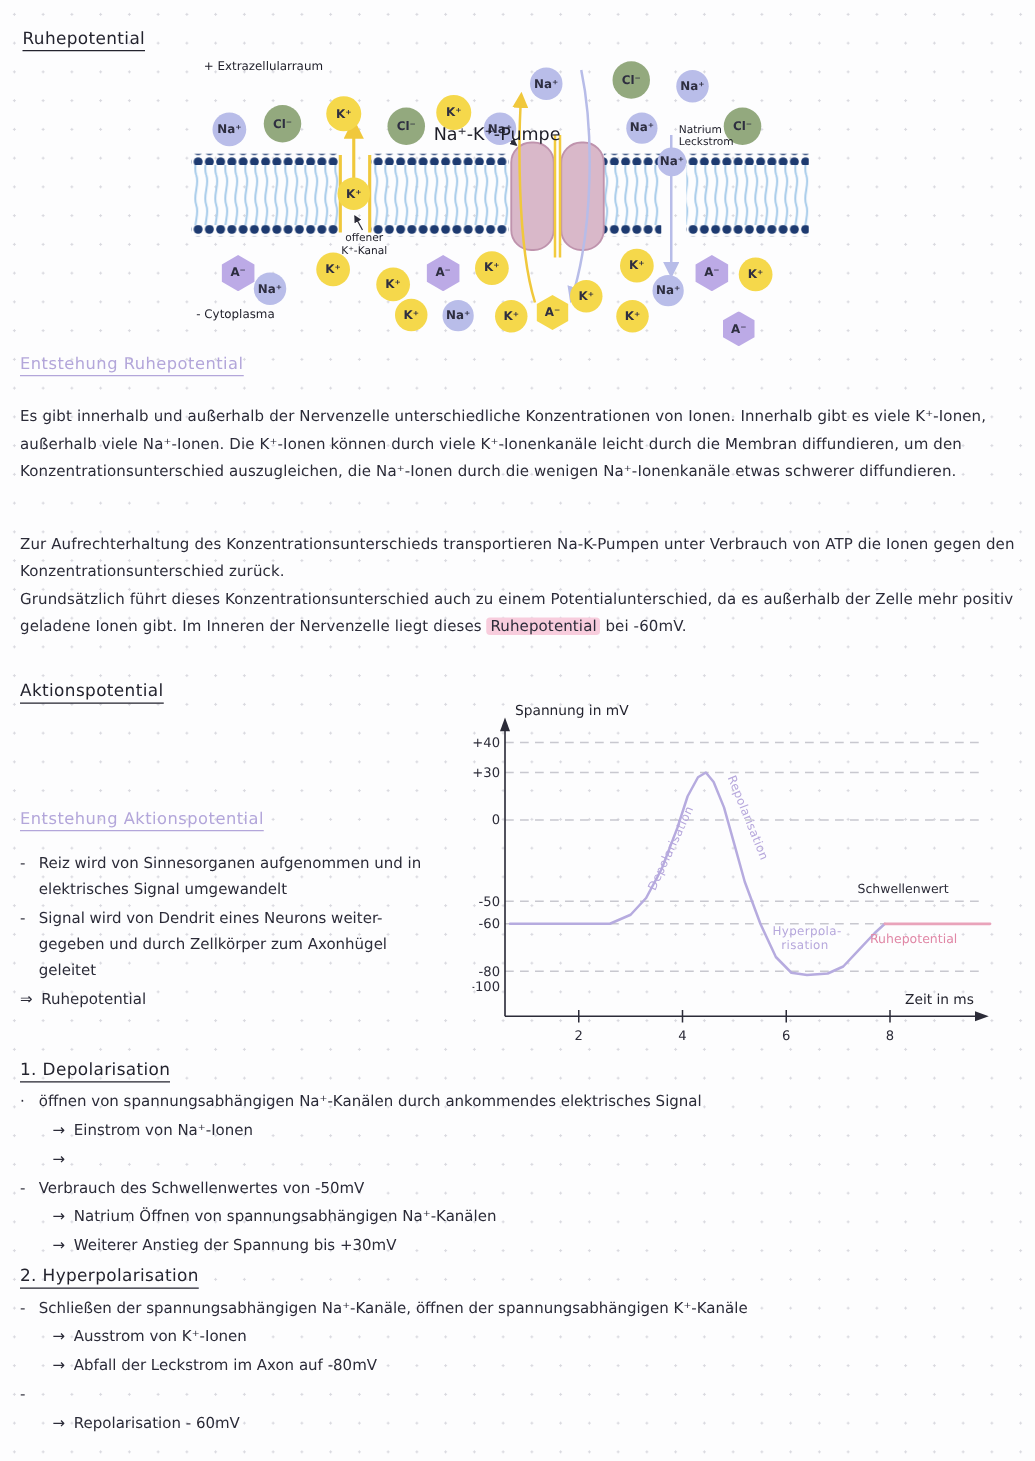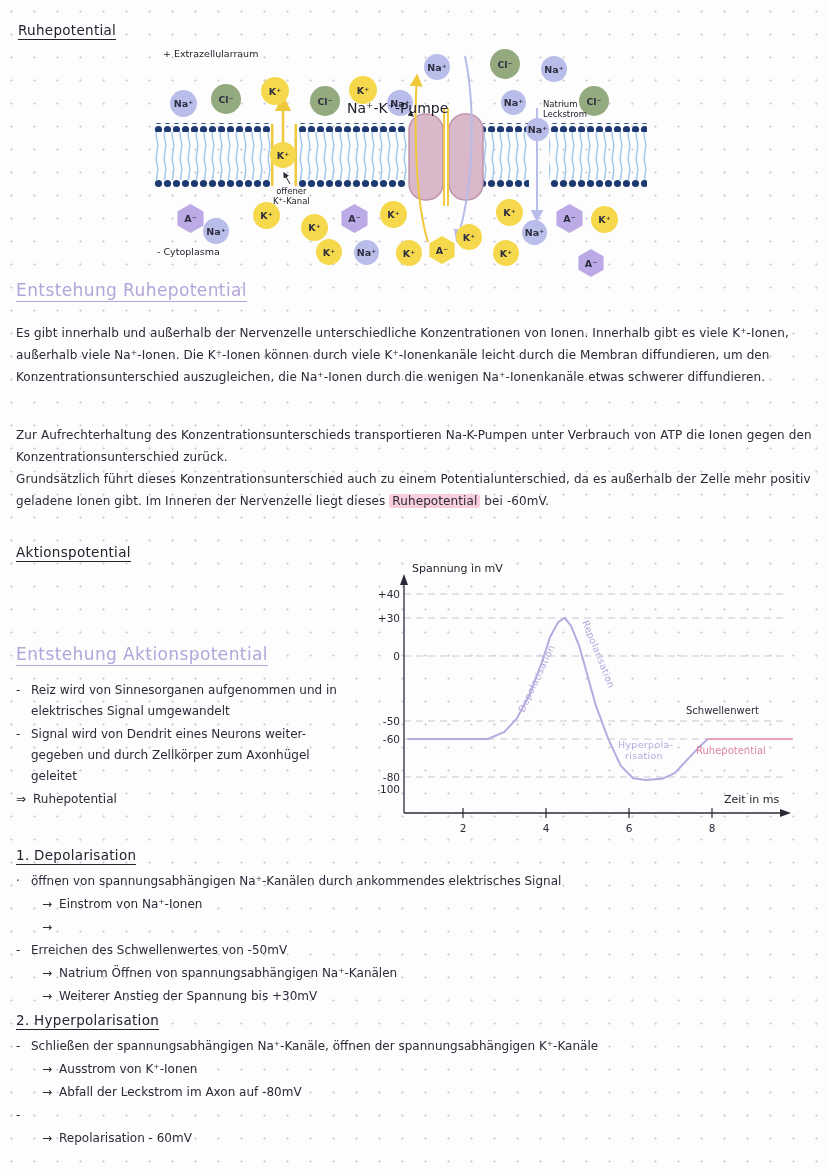--- a/index.html
+++ b/index.html
@@ -8,21 +8,21 @@
     position:relative;
     background-color:#fdfdfe;
     background-image:radial-gradient(circle,#d8d8de 1.1px,transparent 1.1px);
     background-size:23px 23px;
     font-family:"DejaVu Sans",sans-serif;
     color:#2b2b38;
     overflow:hidden;
   }
   .abs{position:absolute;}
   .h-dark{font-size:13.5px;color:#23232e;border-bottom:1.6px solid #23232e;padding-bottom:1px;display:inline-block;letter-spacing:.3px;}
-  .h-purple{font-size:17px;color:#b3a6da;border-bottom:1.4px solid #b3a6da;padding-bottom:1px;display:inline-block;letter-spacing:.4px;}
+  .h-purple{font-size:13px;color:#b3a6da;border-bottom:1.4px solid #b3a6da;padding-bottom:1px;display:inline-block;letter-spacing:.4px;}
   .para{font-size:12px;line-height:22px;width:802px;letter-spacing:.1px;}
   .hl{background:#f8cddd;border-radius:3px;padding:0 3px;}
   .diagram{left:145px;top:44px;width:512px;height:240px;}
   .diagram svg{position:absolute;left:0;top:0;}
   #ion-layer{position:absolute;left:0;top:0;width:512px;height:240px;}
   .dlabel{position:absolute;font-size:9.5px;color:#1d1d28;white-space:nowrap;}
   .dlabel.small{font-size:8.5px;line-height:10px;}
   .ion{position:absolute;display:flex;align-items:center;justify-content:center;font-size:9.5px;font-weight:700;color:#2e2e40;border-radius:50%;}
   .ion.hex{border-radius:0;clip-path:polygon(50% 0%,95% 26%,95% 74%,50% 100%,5% 74%,5% 26%);}
   .list{font-size:12px;}
@@ -243,21 +243,21 @@
     </div>
     <div class="li ind">
       <span class="marker">→</span>
       <span>Einstrom von Na⁺-Ionen</span>
     </div>
     <div class="li ind">
       <span class="marker">→</span>
     </div>
     <div class="li">
       <span class="marker">-</span>
-      <span>Erreichen des Schwellenwertes von -50mV</span>
+      <span>Verbrauch des Schwellenwertes von -50mV</span>
     </div>
     <div class="li ind">
       <span class="marker">→</span>
       <span>Natrium Öffnen von spannungsabhängigen Na⁺-Kanälen</span>
     </div>
     <div class="li ind">
       <span class="marker">→</span>
       <span>Weiterer Anstieg der Spannung bis +30mV</span>
     </div>
   </div>

